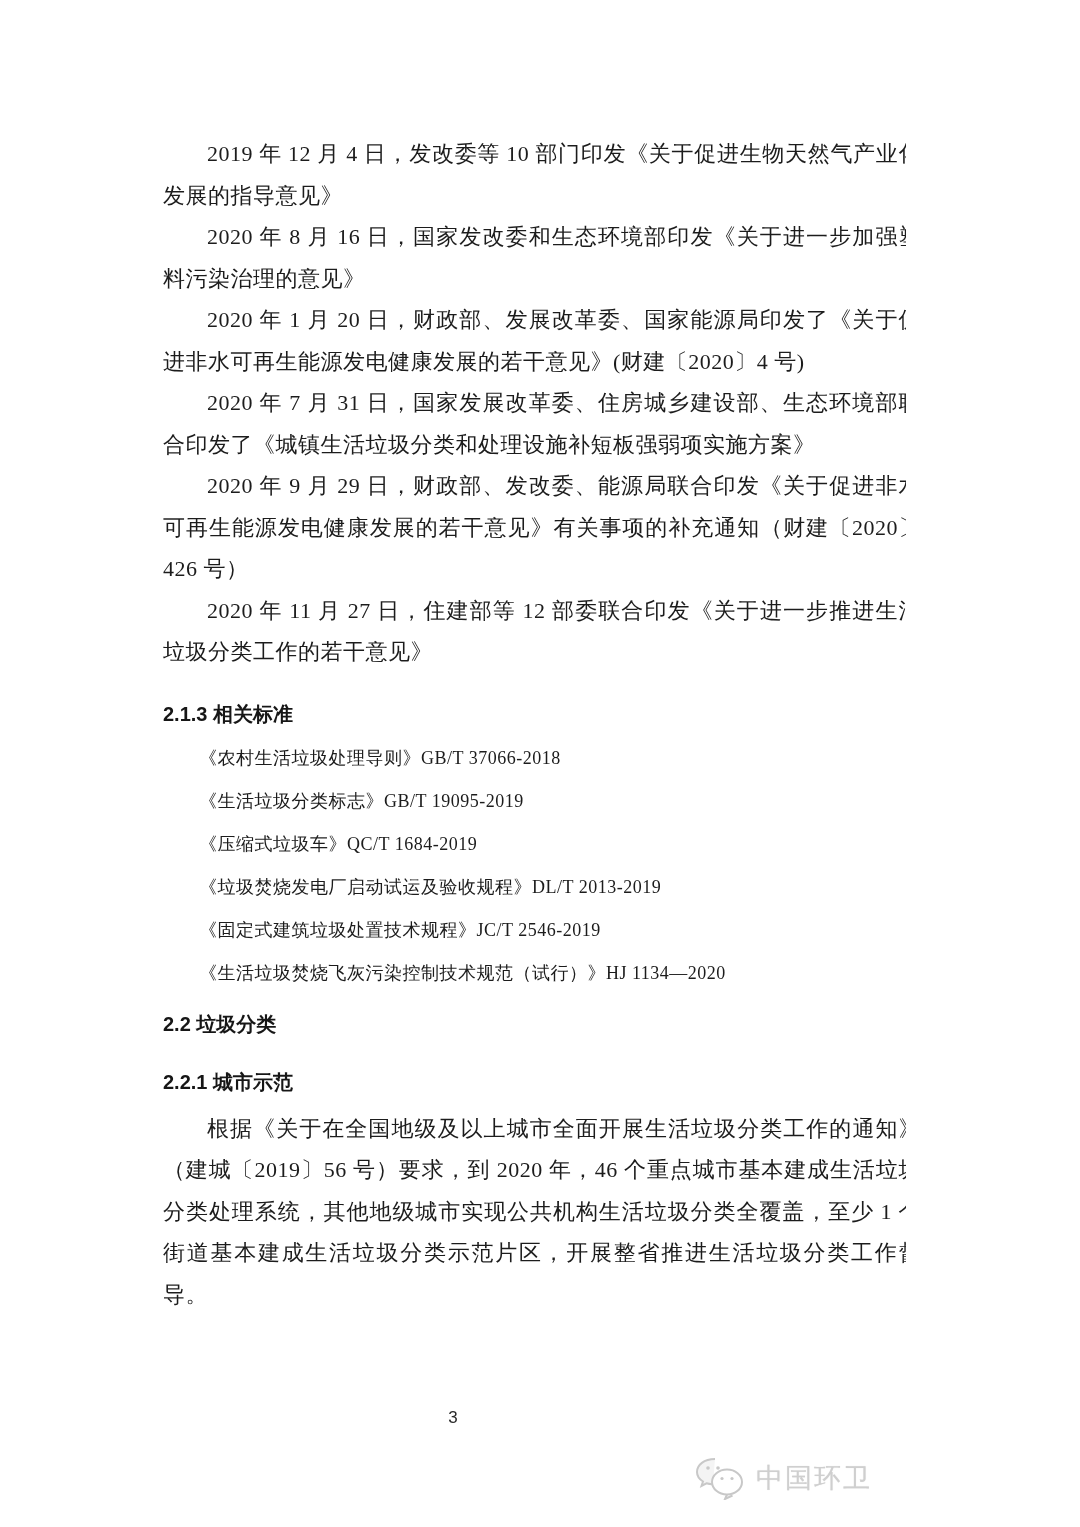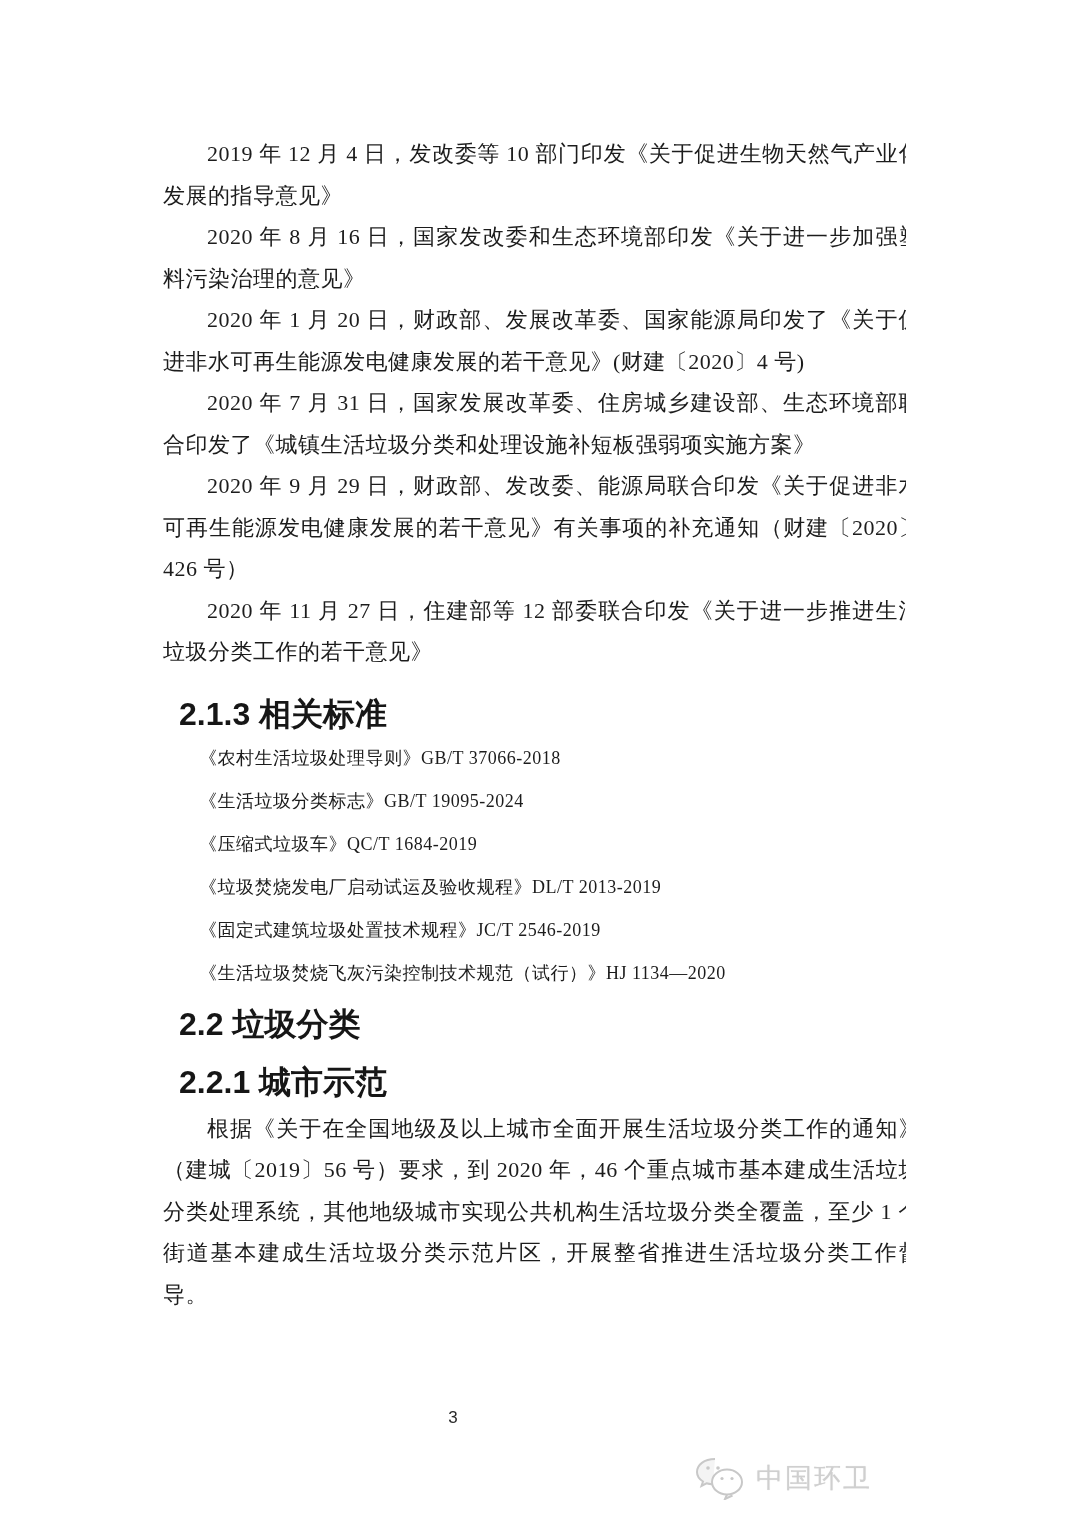--- a/index.html
+++ b/index.html
@@ -26,23 +26,23 @@
     font-size: 22px;
     line-height: 41.5px;
     text-indent: 2em;
     text-align: justify;
     text-justify: inter-ideograph;
     letter-spacing: 0.5px;
   }
   .section-heading {
     font-family: "Liberation Sans", "DejaVu Sans", sans-serif;
     font-weight: bold;
-    font-size: 32px;
+    font-size: 20px;
     line-height: 40px;
-    margin: 16px;
+    margin: 0;
     color: #161616;
   }
   .h-213 { margin-top: 21px; margin-bottom: 3px; }
   .h-22  { margin-top: 9px;  margin-bottom: 0; }
   .h-221 { margin-top: 18px; margin-bottom: 6px; }
   .standard-line {
     margin: 0;
     font-size: 18px;
     line-height: 43px;
     text-indent: 2em;
@@ -88,21 +88,21 @@
     <p class="body-para">2019 年 12 月 4 日，发改委等 10 部门印发《关于促进生物天然气产业化发展的指导意见》</p>
     <p class="body-para">2020 年 8 月 16 日，国家发改委和生态环境部印发《关于进一步加强塑料污染治理的意见》</p>
     <p class="body-para">2020 年 1 月 20 日，财政部、发展改革委、国家能源局印发了《关于促进非水可再生能源发电健康发展的若干意见》(财建〔2020〕4 号)</p>
     <p class="body-para">2020 年 7 月 31 日，国家发展改革委、住房城乡建设部、生态环境部联合印发了《城镇生活垃圾分类和处理设施补短板强弱项实施方案》</p>
     <p class="body-para">2020 年 9 月 29 日，财政部、发改委、能源局联合印发《关于促进非水可再生能源发电健康发展的若干意见》有关事项的补充通知（财建〔2020〕426 号）</p>
     <p class="body-para">2020 年 11 月 27 日，住建部等 12 部委联合印发《关于进一步推进生活垃圾分类工作的若干意见》</p>
 
     <h2 class="section-heading h-213">2.1.3 相关标准</h2>
 
     <p class="standard-line">《农村生活垃圾处理导则》GB/T 37066-2018</p>
-    <p class="standard-line">《生活垃圾分类标志》GB/T 19095-2024</p>
+    <p class="standard-line">《生活垃圾分类标志》GB/T 19095-2019</p>
     <p class="standard-line">《压缩式垃圾车》QC/T 1684-2019</p>
     <p class="standard-line">《垃圾焚烧发电厂启动试运及验收规程》DL/T 2013-2019</p>
     <p class="standard-line">《固定式建筑垃圾处置技术规程》JC/T 2546-2019</p>
     <p class="standard-line">《生活垃圾焚烧飞灰污染控制技术规范（试行）》HJ 1134—2020</p>
 
     <h2 class="section-heading h-22">2.2 垃圾分类</h2>
 
     <h2 class="section-heading h-221">2.2.1 城市示范</h2>
 
     <p class="body-para">根据《关于在全国地级及以上城市全面开展生活垃圾分类工作的通知》（建城〔2019〕56 号）要求，到 2020 年，46 个重点城市基本建成生活垃圾分类处理系统，其他地级城市实现公共机构生活垃圾分类全覆盖，至少 1 个街道基本建成生活垃圾分类示范片区，开展整省推进生活垃圾分类工作督导。</p>

